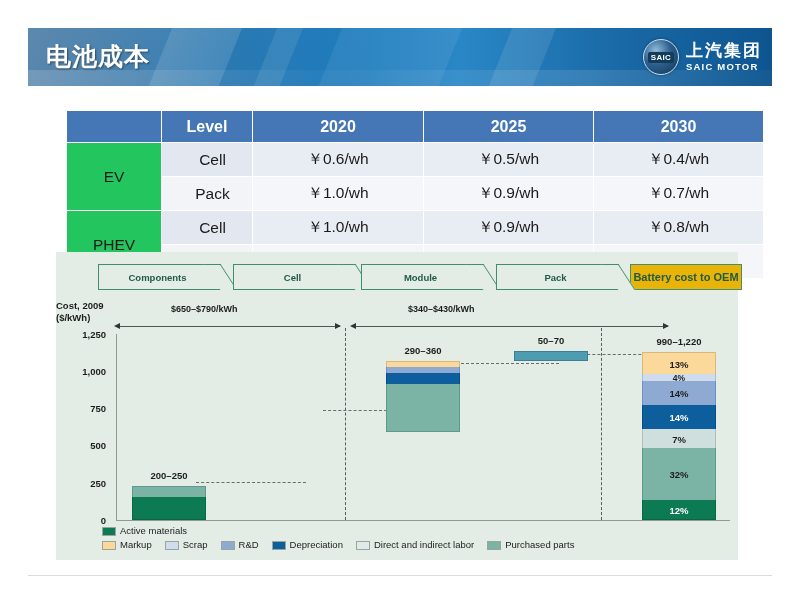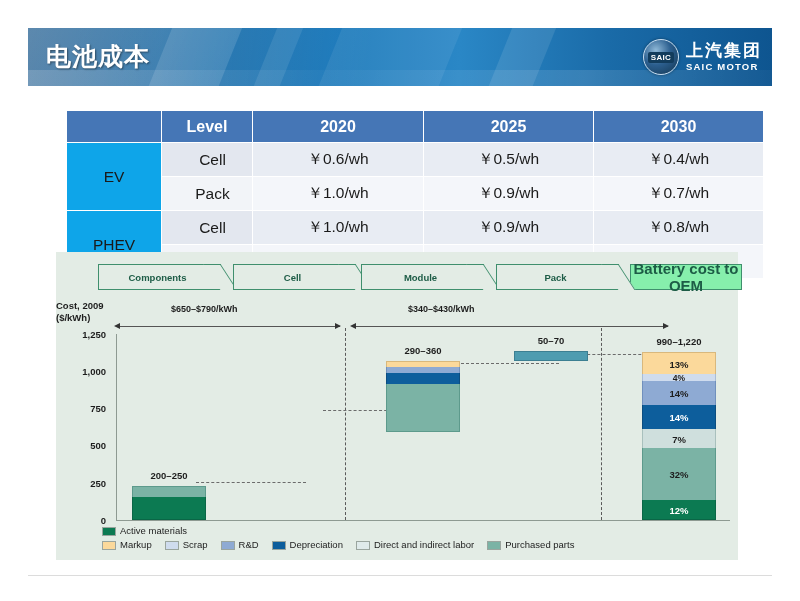--- a/index.html
+++ b/index.html
@@ -63,21 +63,21 @@
   }
   .tbl td,.tbl th{
     border:1px solid #ffffff;
     text-align:center;vertical-align:middle;
     font-size:15.5px;color:#1a1a1a;height:31px;
   }
   .tbl thead th{
     background:#4576b6;color:#ffffff;font-weight:bold;font-size:16px;height:29px;
   }
   .tbl thead th.blank{background:#4576b6;}
-  .cat{background:#0ea5e9;font-size:17px;color:#1a1a1a;}
+  .cat{background:#22c55e;font-size:17px;color:#1a1a1a;}
   .lvl{background:#e9ecf3;text-align:left;padding-left:12px;}
   .val{background:#eef1f6;}
   .rowA .lvl{background:#e3e7ef;}
   .rowA .val{background:#e8ecf3;}
   .rowB .lvl{background:#f2f4f8;}
   .rowB .val{background:#f4f6fa;}
 
   
   .chart{
     position:absolute;left:56px;top:252px;width:682px;height:308px;
@@ -99,23 +99,23 @@
     width:17px;height:26px;
     border-top:1.3px solid #3f8f6d;border-right:1.3px solid #3f8f6d;
     transform:skewX(33deg);background:#e3ece5;box-sizing:border-box;
   }
   .chev::before{
     content:"";position:absolute;right:-13px;bottom:-1.3px;
     width:17px;height:0;border-bottom:1.3px solid #3f8f6d;
     transform:skewX(-33deg);box-sizing:border-box;
   }
   .chev-last{
-    height:26px;border:1.3px solid #3f8f6d;background:#86efac;
+    height:26px;border:1.3px solid #3f8f6d;background:#eab308;
     display:flex;align-items:center;justify-content:center;text-align:center;
-    font-size:15px;font-weight:bold;color:#1d5c46;line-height:1.15;
+    font-size:11px;font-weight:bold;color:#1d5c46;line-height:1.15;
     box-sizing:border-box;margin-left:16px;
   }
 
   .axis-title{
     position:absolute;left:0px;top:48px;
     font-size:9.5px;font-weight:bold;color:#1d1d1d;line-height:1.25;
   }
   .ytick{
     position:absolute;right:0;font-size:9.5px;font-weight:bold;color:#1d1d1d;
     text-align:right;width:42px;transform:translateY(-50%);

